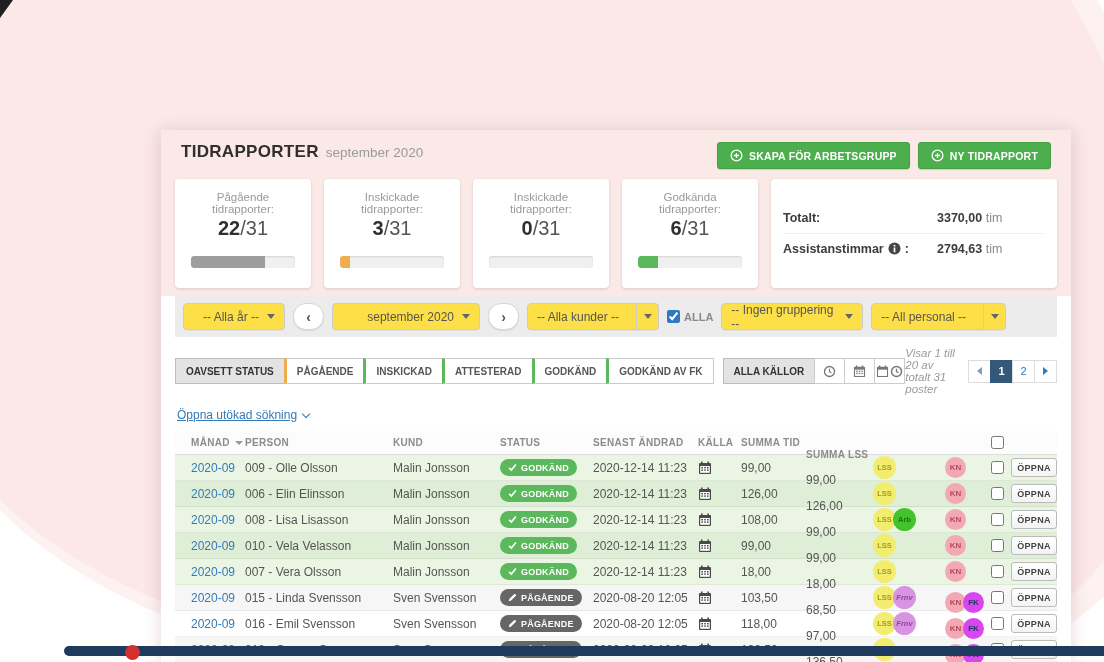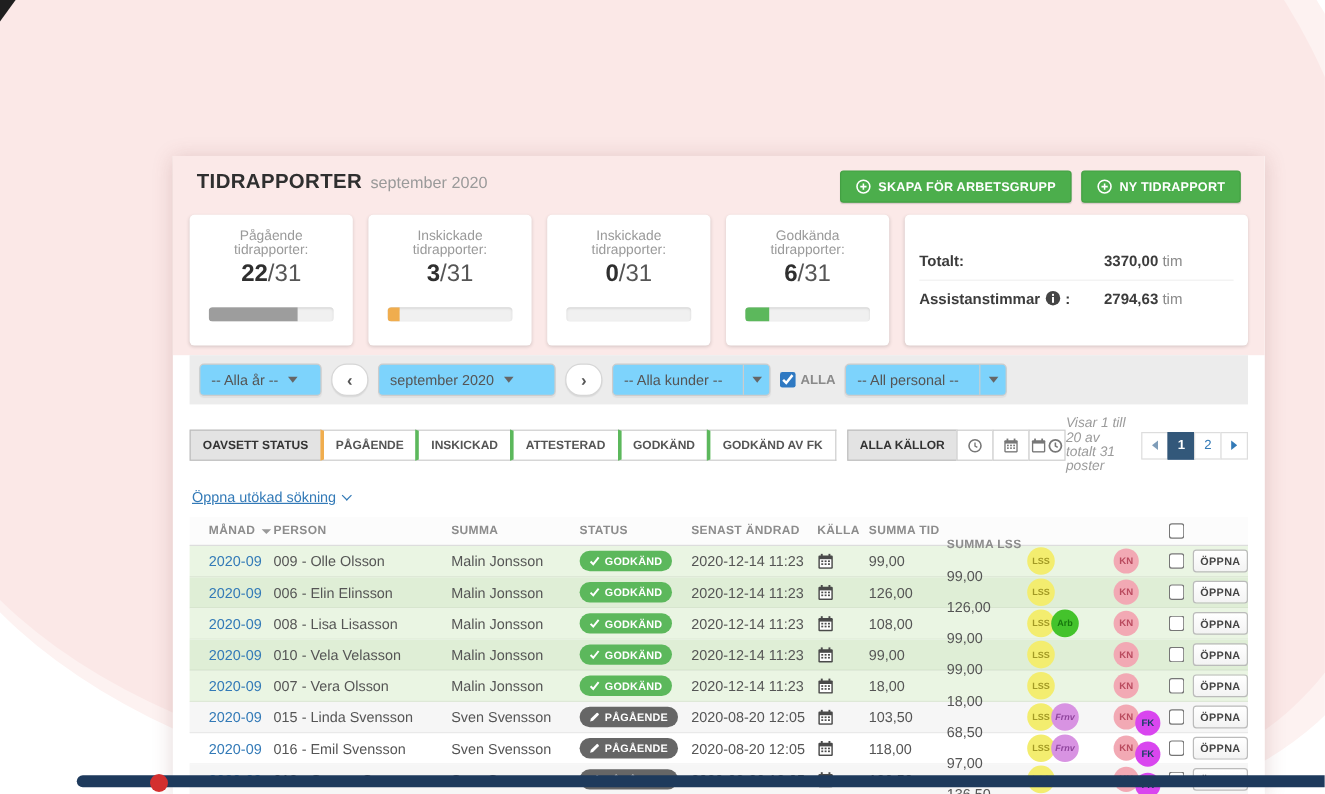--- a/index.html
+++ b/index.html
@@ -12,21 +12,21 @@
   .blob { position:absolute; left:-80px; top:-160px; width:1230px; height:820px;
     background:#fbe8e7; border-radius:0 340px 260px 560px / 0 450px 230px 330px; z-index:2; }
   .corner-wedge { position:absolute; top:0; left:0; width:0; height:0;
     border-top:18px solid #1f1f1f; border-right:13px solid transparent; z-index:60; }
   .bottom-bar { position:absolute; left:64px; right:0; top:646px; height:10px;
     background:#1e3a5c; border-radius:6px 0 0 6px; z-index:50; }
   .bottom-dot { position:absolute; left:125px; top:645px; width:15px; height:15px;
     border-radius:50%; background:#d32f2f; z-index:51; cursor:pointer; }
 
   
-  .card { position:absolute; left:144px; top:130px; width:910px; height:532px;
+  .card { position:absolute; left:161px; top:130px; width:910px; height:532px;
     background:#fff; box-shadow:0 2px 16px rgba(130,70,70,.22); z-index:10; overflow:hidden; }
   .card-top { background:#fbe9e8; padding:12px 14px 8px; }
 
   .card-header { display:flex; align-items:flex-start; justify-content:space-between; padding:0 6px 10px; }
   .title-wrap { display:flex; align-items:baseline; gap:7px; }
   .page-title { font-size:17px; font-weight:bold; color:#2f2f2f; letter-spacing:.3px; }
   .page-subtitle { font-size:13.5px; color:#9a9a9a; }
   .hbtns { display:flex; gap:8px; }
   .green-btn { display:inline-flex; align-items:center; gap:6px; height:27px; padding:0 12px;
     background:#4cae4c; border:1px solid #43a043; border-radius:3px; color:#fff;
@@ -50,22 +50,22 @@
   .tlabel { flex:1; font-size:12.5px; font-weight:bold; color:#3c3c3c; display:flex; align-items:center; gap:4px; }
   .tval { width:108px; font-size:12.5px; color:#3c3c3c; }
   .tval b { font-weight:bold; }
   .tval i { font-style:normal; color:#8a8a8a; }
   .fetch-link { display:inline-flex; align-items:center; gap:4px; color:#337ab7; font-size:12.5px;
     text-decoration:none; cursor:pointer; }
   .info-ic { width:13px; height:13px; }
 
   
   .filter-strip { margin:0 14px; background:#ececec; padding:7px 8px; display:flex; align-items:center; gap:8px; }
-  .select { background:#7dd3fc; border:1px solid #ccc; border-radius:4px; height:27px;
-    display:inline-flex; align-items:center; justify-content:flex-start; gap:8px;
+  .select { background:#fde047; border:1px solid #ccc; border-radius:4px; height:27px;
+    display:inline-flex; align-items:center; justify-content:flex-end; gap:8px;
     padding:0 9px; font-size:12px; color:#555; cursor:pointer; box-shadow:0 1px 1px rgba(0,0,0,.05); }
   .caret { width:0; height:0; border-left:4px solid transparent; border-right:4px solid transparent;
     border-top:5px solid #666; }
   .split { padding:0; }
   .split .sel-main { padding:0 9px; display:flex; align-items:center; height:100%; }
   .split .sel-caret { width:22px; height:100%; border-left:1px solid #ccc; display:flex;
     align-items:center; justify-content:center; }
   .nav-btn { width:31px; height:27px; background:#fff; border:1px solid #d6d6d6; border-radius:13px;
     color:#555; font-size:14px; font-weight:bold; cursor:pointer; line-height:1;
     box-shadow:0 1px 1px rgba(0,0,0,.08); }
@@ -119,21 +119,21 @@
   .td { display:flex; align-items:center; }
   .c1 { width:70px;  padding-left:16px; }
   .c2 { width:148px; }
   .c3 { width:107px; }
   .c4 { width:93px;text-align:center;  }
   .c5 { width:105px; }
   .c6 { width:43px;  }
   .c7 { width:65px;  }
   .c8 { width:67px;margin-top:24px;  }
   .c9 { width:72px;  }
-  .c10{ width:46px;  }
+  .c10{ width:46px;align-items:flex-end;  }
   .c11{ width:20px;  }
   .c12{ width:46px;  justify-content:flex-end; }
   .month-link { color:#337ab7; text-decoration:none; cursor:pointer; }
   .pill { min-width:74px; height:17px; padding:0 8px; border-radius:9px; color:#fff;
     font-size:9px; font-weight:bold; display:inline-flex; align-items:center;
     justify-content:center; gap:4px; letter-spacing:.2px; }
   .pill[data-state="approved"] { background:#5cb85c; }
   .pill[data-state="ongoing"]  { background:#666; }
   .pill .ic { width:9px; height:9px; }
   .pill .ic-pencil { display:none; }
@@ -254,20 +254,24 @@
     <div class="select split">
       <span class="sel-main">-- Alla kunder --</span>
       <span class="sel-caret">
           <i class="caret"></i>
         </span>
     </div>
     <label class="alla">
       <input type="checkbox" checked="checked" style="">
       <span>ALLA</span>
     </label>
+    <div class="select" style="width:142px">
+      <span>-- Ingen gruppering --</span>
+        <i class="caret"></i>
+    </div>
     <div class="select split">
       <span class="sel-main">-- All personal --</span>
       <span class="sel-caret">
           <i class="caret"></i>
         </span>
     </div>
   </div>
 
   <div class="tabs-row">
     <div class="tab-group">
@@ -336,21 +340,21 @@
     </a>
   </div>
 
   <div class="ttable">
     <div class="thead">
       <span class="th c1">
           <span>MÅNAD</span>
           <i class="sort-caret"></i>
         </span>
       <span class="th c2">PERSON</span>
-      <span class="th c3">SUMMA</span>
+      <span class="th c3">KUND</span>
       <span class="th c4">STATUS</span>
       <span class="th c5">SENAST ÄNDRAD</span>
       <span class="th c6">KÄLLA</span>
       <span class="th c7">SUMMA TID</span>
       <span class="th c8">SUMMA LSS</span>
       <span class="th c9"></span>
       <span class="th c10"></span>
       <span class="th c11">
           <input type="checkbox" class="row-check" style="">
         </span>

